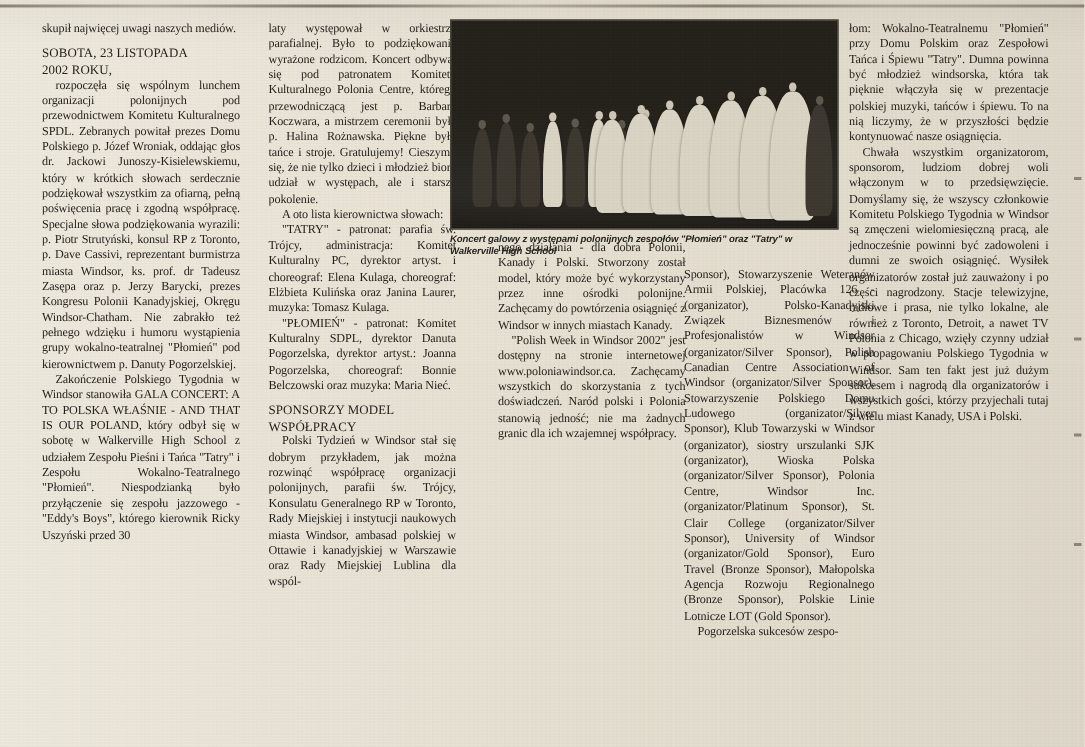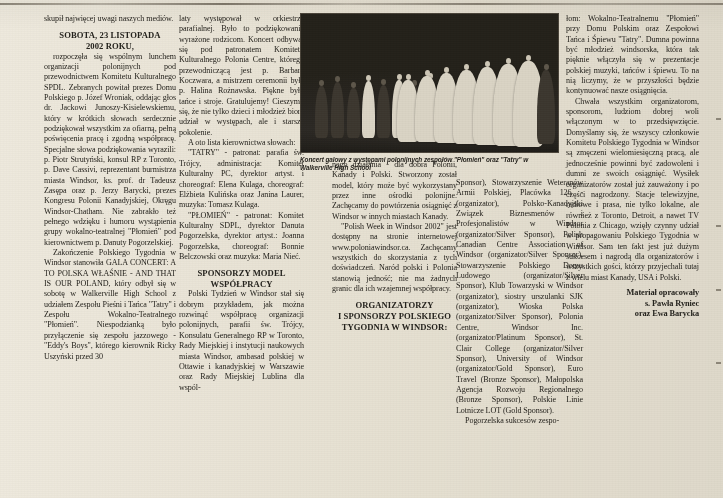--- a/index.html
+++ b/index.html
@@ -57,28 +57,27 @@
     letter-spacing: -0.01em;
   }
   .col p { margin: 0; }
   .indent { text-indent: 9px; }
   .noindent { text-indent: 0; }
 
   h2.head {
     margin: 6px 0 0 0;
     font-size: 8.6px;
     line-height: 10.6px;
-    font-weight: bold;
-    text-align: center;
+    font-weight: normal;
     text-indent: 0;
     letter-spacing: 0.01em;
   }
 
   
-  #col1 { left: 44px;  width: 132px; }
+  #col1 { left: 28px;  width: 132px; }
   #col2 { left: 179px; width: 125px; }
   #col3 { left: 300px; width: 125px; }
   #col4 { left: 456px; width: 127px; }
   #col5 { left: 566px; width: 133px; }
 
   #col3 { top: 160px; margin-left: 32px; }
   #col4 { top: 178px; }
 
   
   #photoblock {
@@ -238,40 +237,30 @@
       <div class="perf dark" style="left:236px; bottom:8px; width:18px; height:74px;">
           <span class="head"></span>
         </div>
     </div>
     <div id="caption">Koncert galowy  z występami polonijnych zespołów "Płomień" oraz  "Tatry" w Walkerville High School</div>
   </div>
 
   <div class="col" id="col3">
     <p class="noindent">nego działania - dla dobra Polonii, Kanady i Polski. Stworzony został model, który może być wykorzystany przez inne ośrodki polonijne. Zachęcamy do powtórzenia osiągnięć z Windsor w innych miastach Kanady.</p>
     <p class="indent">"Polish Week in Windsor 2002" jest dostępny na stronie internetowej www.poloniawindsor.ca. Zachęcamy wszystkich do skorzystania z tych doświadczeń. Naród polski i Polonia stanowią jedność; nie ma żadnych granic dla ich wzajemnej współpracy.</p>
-    <h2 class="head">
-      <span>ORGANIZATORZY</span><br>
-      <span>I SPONSORZY POLSKIEGO</span><br>
-      <span>TYGODNIA W WINDSOR:</span>
-    </h2>
   </div>
 
   <div class="col" id="col4">
     <p class="noindent">Sponsor), Stowarzyszenie Weteranów Armii Polskiej, Placówka 126 - (organizator), Polsko-Kanadyjski Związek Biznesmenów i Profesjonalistów w Windsor (organizator/Silver Sponsor), Polish Canadian Centre Association of Windsor (organizator/Silver Sponsor), Stowarzyszenie Polskiego Domu Ludowego (organizator/Silver Sponsor), Klub Towarzyski w Windsor (organizator), siostry urszulanki SJK (organizator), Wioska Polska (organizator/Silver Sponsor), Polonia Centre, Windsor Inc. (organizator/Platinum Sponsor), St. Clair College (organizator/Silver Sponsor), University of Windsor (organizator/Gold Sponsor), Euro Travel (Bronze Sponsor), Małopolska Agencja Rozwoju Regionalnego (Bronze Sponsor), Polskie Linie Lotnicze LOT (Gold Sponsor).</p>
     <p class="indent">Pogorzelska sukcesów zespo-</p>
   </div>
 
   <div class="col" id="col5">
     <p class="noindent">łom: Wokalno-Teatralnemu "Płomień" przy Domu Polskim oraz Zespołowi Tańca i Śpiewu "Tatry". Dumna powinna być młodzież windsorska, która tak pięknie włączyła się w prezentacje polskiej muzyki, tańców i śpiewu. To na nią liczymy, że w przyszłości będzie kontynuować nasze osiągnięcia.</p>
     <p class="indent">Chwała wszystkim organizatorom, sponsorom, ludziom dobrej woli włączonym w to przedsięwzięcie. Domyślamy się, że wszyscy członkowie Komitetu Polskiego Tygodnia w Windsor są zmęczeni wielomiesięczną pracą, ale jednocześnie powinni być zadowoleni i dumni ze swoich osiągnięć. Wysiłek organizatorów został już zauważony i po części nagrodzony. Stacje telewizyjne, radiowe i prasa, nie tylko lokalne, ale również z Toronto, Detroit, a nawet TV Polonia z Chicago, wzięły czynny udział w propagowaniu Polskiego Tygodnia w Windsor. Sam ten fakt jest już dużym sukcesem i nagrodą dla organizatorów i wszystkich gości, którzy przyjechali tutaj z wielu miast Kanady, USA i Polski.</p>
-    <div id="signoff">
-      <div>Materiał opracowały</div>
-      <div>s. Pawła Ryniec</div>
-      <div>oraz Ewa Barycka</div>
-    </div>
   </div>
 
   <div class="marginmark" style="top:118px;"></div>
   <div class="marginmark" style="top:225px;"></div>
   <div class="marginmark" style="top:289px;"></div>
   <div class="marginmark" style="top:362px;"></div>
 
   <div id="grain"></div>
 </div>
 

